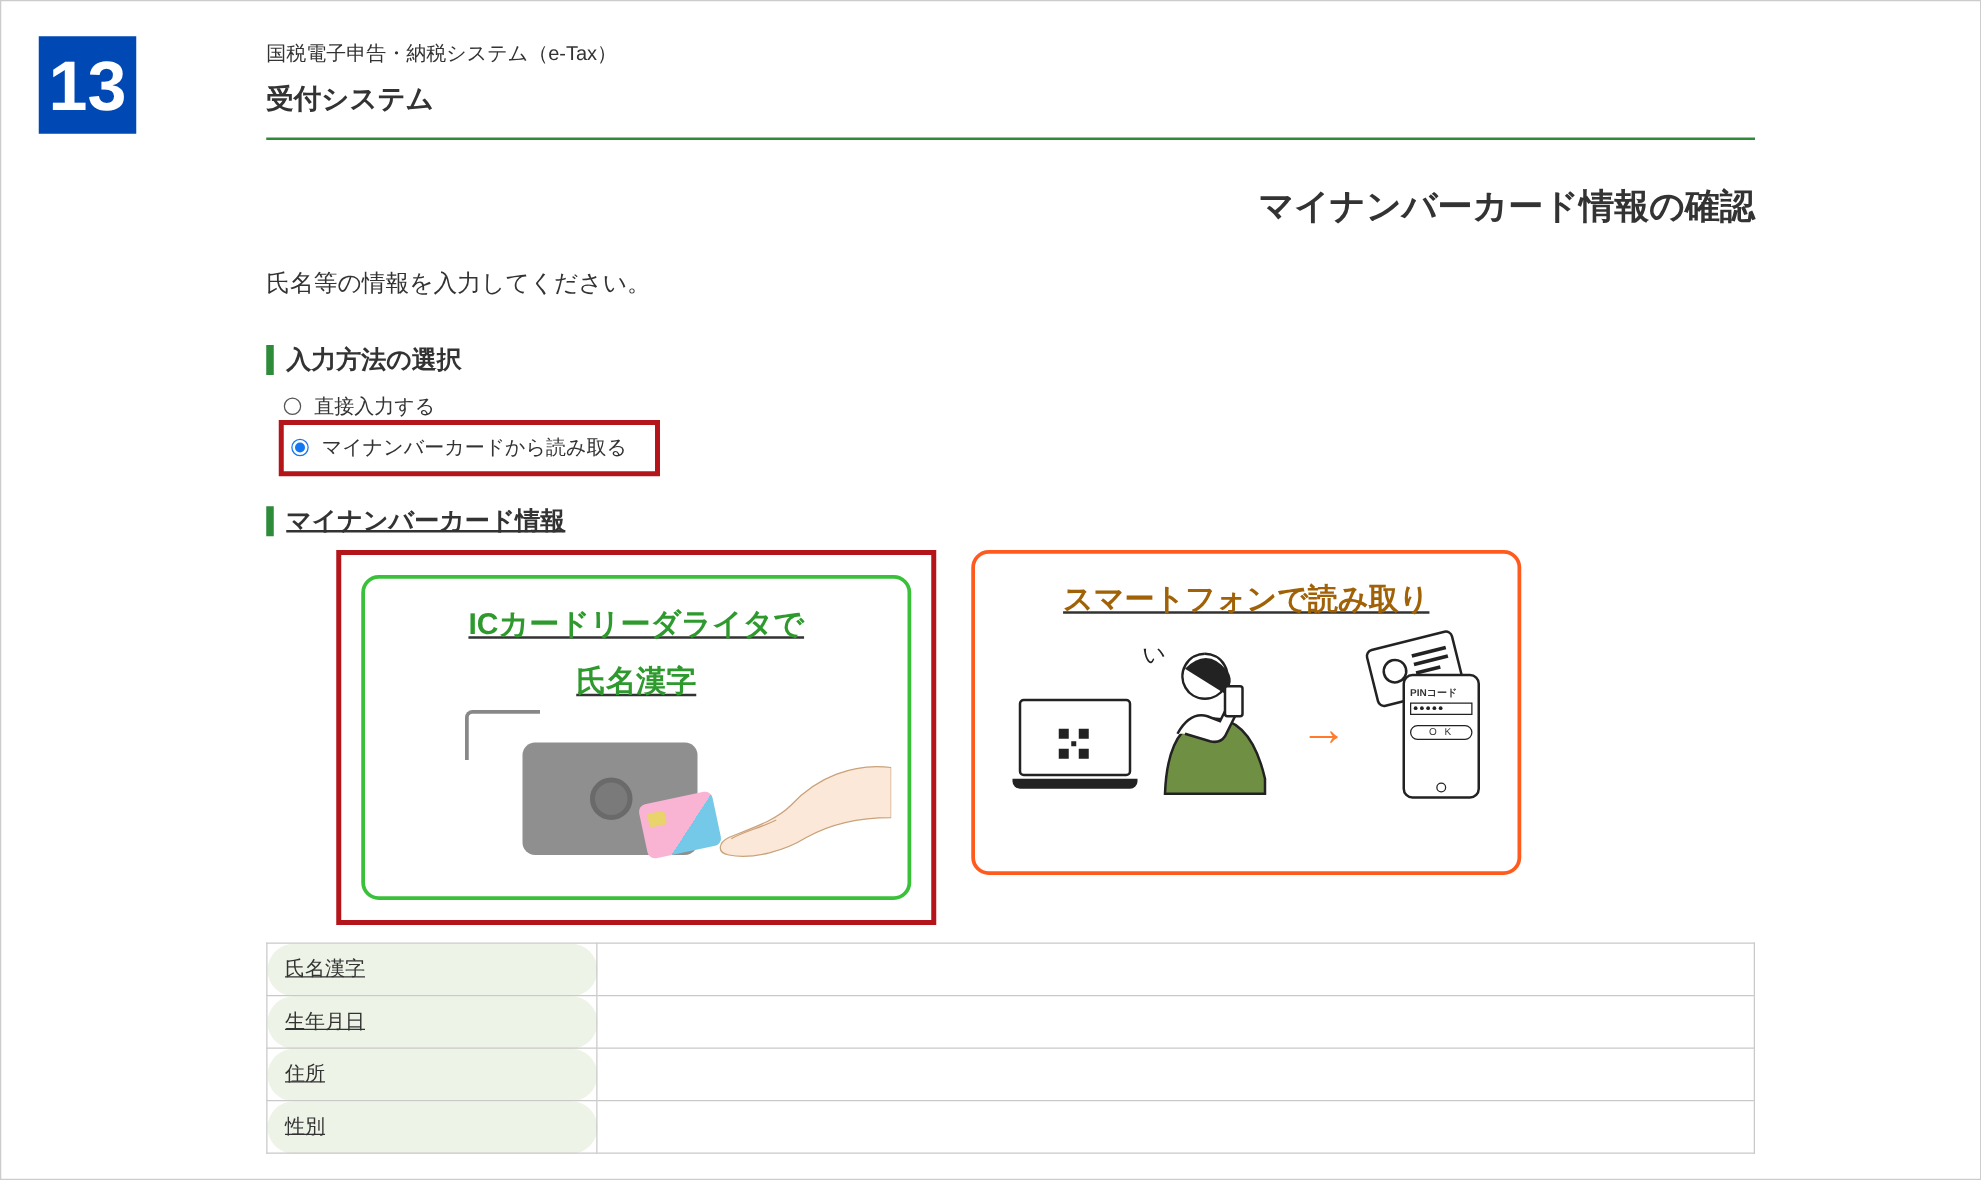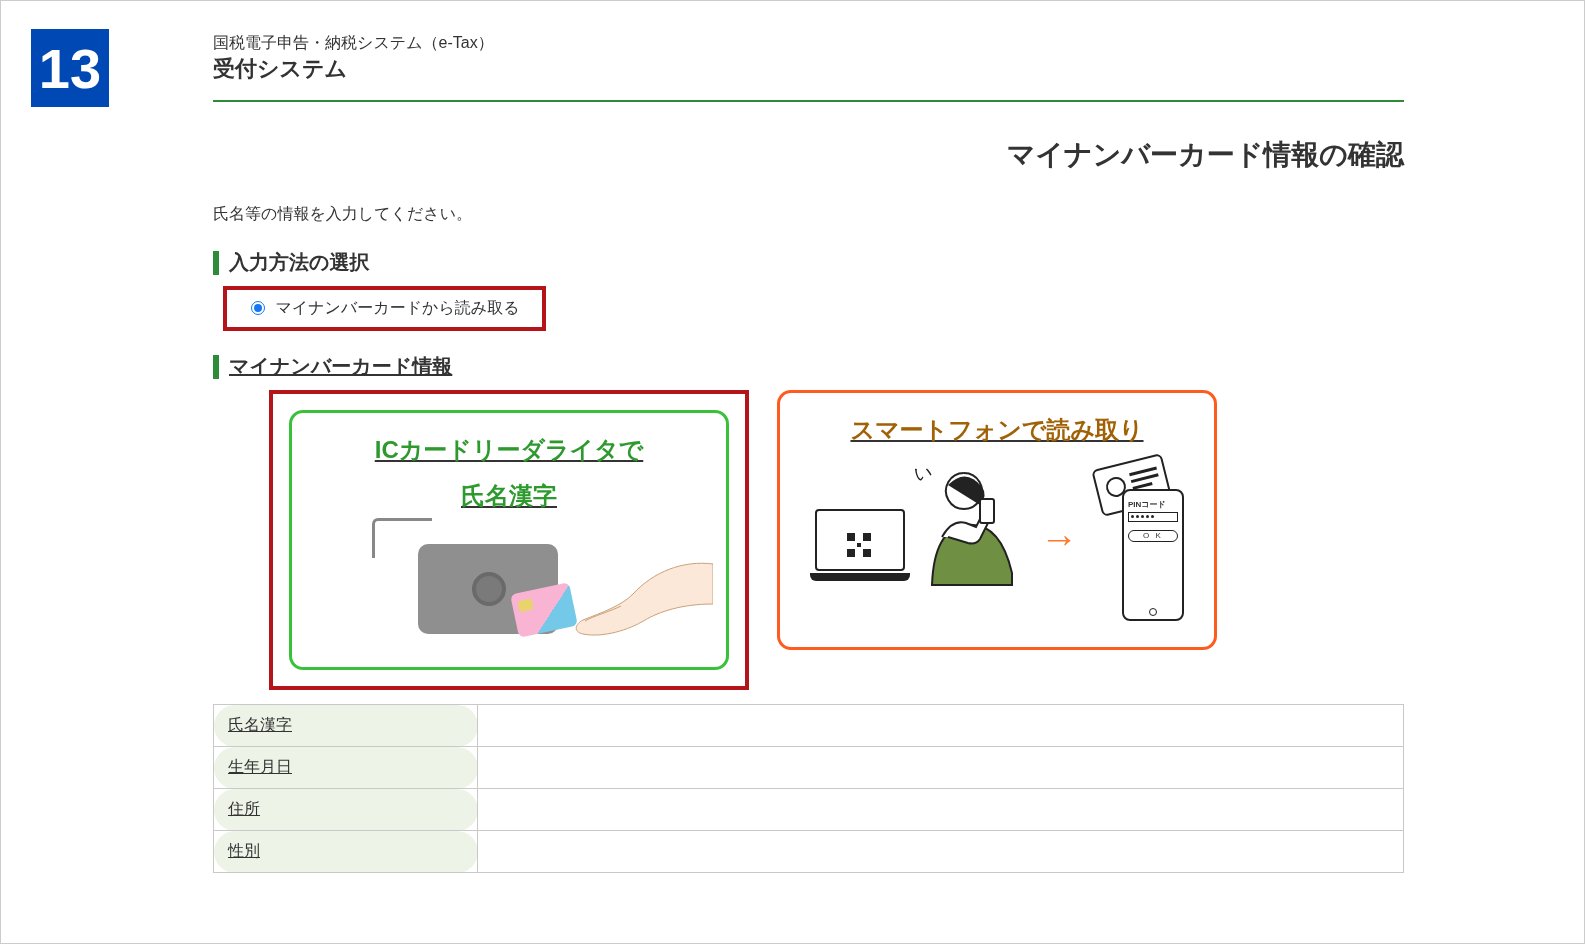--- a/index.html
+++ b/index.html
@@ -31,40 +31,41 @@
       font-family: Arial, sans-serif;
     }
     .content {
       margin-left: 212px;
       margin-right: 180px;
       padding-top: 32px;
     }
     .sys-line {
       font-size: 16px;
       color: #333;
+      margin-bottom: 10px;
     }
     .sys-title {
       font-size: 22px;
       font-weight: 700;
       margin-bottom: 16px;
     }
     .hr-green {
       border: 0;
       border-bottom: 2px solid #2e8b3a;
       margin-bottom: 34px;
     }
     .page-title {
       font-size: 28px;
       font-weight: 700;
       margin-bottom: 30px;
       text-align: right;
     }
     .desc {
-      font-size: 16px;
-      margin-bottom: 24px;
+      font-size: 19px;
+      margin-bottom: 34px;
     }
     .section-head {
       font-size: 20px;
       font-weight: 700;
       display: flex;
       align-items: center;
       margin-bottom: 10px;
     }
     .section-head .bar {
       width: 6px;
@@ -78,21 +79,21 @@
       padding: 4px 4px 0 4px;
       margin-bottom: 0;
     }
     .radio-row2 {
       font-size: 16px;
       padding: 6px 12px 6px 4px;
     }
     .highlight-box {
       border: 4px solid #b3151a;
       display: inline-block;
-      padding: 2px 10px 2px 20px;
+      padding: 2px 10px 2px 2px;
       margin-bottom: 12px;
     }
     .radio {
       display: inline-block;
       width: 14px; height: 14px;
       border: 1px solid #555;
       border-radius: 50%;
       vertical-align: -2px;
       margin-right: 6px;
       position: relative;
@@ -225,21 +226,21 @@
       content: ""; position: absolute; left: 8px; top: 10px; width: 16px; height: 16px;
       border: 2px solid #222; border-radius: 50%;
     }
     .sp-illus .idcard .lines {
       position: absolute; left: 34px; top: 10px; right: 6px;
     }
     .sp-illus .idcard .lines span {
       display: block; height: 3px; background: #222; margin-bottom: 4px; width: 28px;
     }
     .sp-illus .phone {
-      position: absolute; left: 326px; top: 30px; width: 62px; height: 132px;
+      position: absolute; left: 326px; top: 30px; width: 62px; height: 100px;
       border: 2px solid #222; border-radius: 8px; background: #fff;
     }
     .sp-illus .phone .inner {
       position: absolute; left: 4px; right: 4px; top: 8px; bottom: 14px;
       font-size: 8px;
     }
     .sp-illus .phone .pinlabel { font-size: 8px; font-weight: 700; }
     .sp-illus .phone .pinbox {
       border: 1px solid #222; height: 10px; margin: 2px 0 8px; display: flex; align-items: center; padding-left: 2px;
     }
@@ -285,20 +286,24 @@
 
     <h1 class="page-title">マイナンバーカード情報の確認</h1>
     <p class="desc">氏名等の情報を入力してください。</p>
 
     <div class="section-head">
       <span class="bar"></span>
       <span>入力方法の選択</span>
     </div>
 
     <div class="radio-group">
+      <div class="radio-row1">
+        <span class="radio"></span>
+        <span>直接入力する</span>
+      </div>
       <div class="highlight-box">
         <div class="radio-row2">
           <span class="radio checked"></span>
           <span>マイナンバーカードから読み取る</span>
         </div>
       </div>
     </div>
 
     <div class="section2">
       <div class="section-head">

